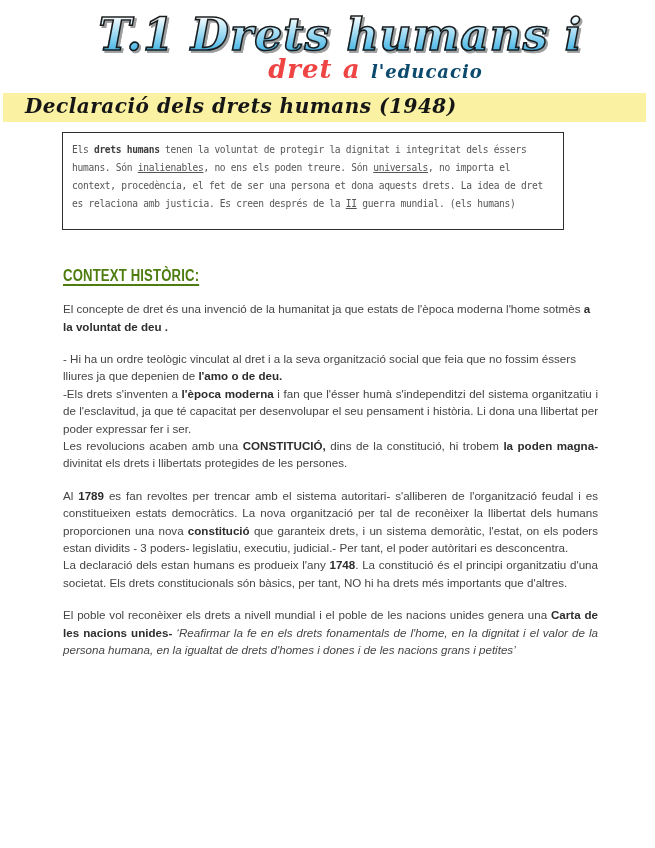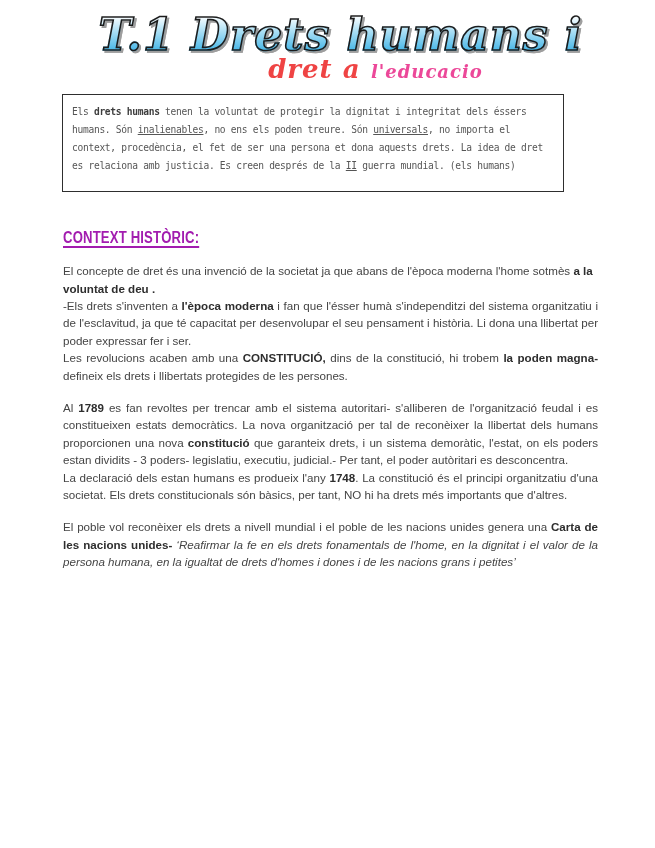--- a/index.html
+++ b/index.html
@@ -29,21 +29,21 @@
   }
   .title-line2 { position: relative; left: 48px; margin-top: -4px; }
   .title-dret {
     font-family: "DejaVu Serif", serif;
     font-style: italic; font-weight: 900;
     font-size: 26px; color: #ef4444; letter-spacing: 1px;
   }
   .title-edu {
     font-family: "DejaVu Serif", serif;
     font-style: italic; font-weight: 600;
-    font-size: 18px; color: #ec4899; letter-spacing: 1px; margin-left: 6px;
+    font-size: 18px; color: #0c4a6e; letter-spacing: 1px; margin-left: 6px;
   }
 
   
   .highlight-heading {
     margin: 9px 9px 0 3px;
     background: #faf2a2;
     padding: 1px 0 4px 22px;
   }
   .highlight-heading span {
     font-family: "DejaVu Serif", serif;
@@ -61,21 +61,21 @@
     font-family: "DejaVu Sans Mono", monospace;
     font-size: 9.6px; line-height: 18px;
     letter-spacing: -0.3px;
     color: #555555;
   }
 
   
   .content { margin: 0 57px 0 63px; }
   h2 {
     margin-top: 37px;
-    font-size: 16px; font-weight: 800; color: #a21caf;
+    font-size: 16px; font-weight: 800; color: #4d7c0f;
     letter-spacing: 0.2px; white-space: nowrap;
   }
   h2 > span {
     display: inline-block;
     transform: scaleX(0.82); transform-origin: 0 50%;
     text-decoration: underline; text-underline-offset: 3px;
     text-decoration-thickness: 1.6px;
   }
   .content p {
     font-size: 11.6px; line-height: 17.4px; color: #444444;
@@ -93,32 +93,36 @@
 <div class="page">
 
   <header class="title-block">
     <div class="title-line1">T.1 Drets humans i</div>
     <div class="title-line2">
       <span class="title-dret">dret a</span>
       <span class="title-edu">l'educacio</span>
     </div>
   </header>
 
+  <div class="highlight-heading">
+    <span>Declaració dels drets humans (1948)</span>
+  </div>
 
   <div class="intro-box">
     <p><span>Els </span><span class="b">drets humans</span><span> tenen la voluntat de protegir la dignitat i integritat dels éssers humans. Són </span><span class="u">inalienables</span><span>, no ens els poden treure. Són </span><span class="u">universals</span><span>, no importa el context, procedència, el fet de ser una persona et dona aquests drets. La idea de dret es relaciona amb justicia. Es creen després de la </span><span class="u">II</span><span> guerra mundial. (els humans)</span></p>
   </div>
 
   <div class="content">
 
     <section>
       <h2><span>CONTEXT HISTÒRIC:</span></h2>
-      <p class="gap-top"><span>El concepte de dret és una invenció de la societat ja que abans de l'època moderna l'home sotmès  </span><span class="b">a la voluntat de deu .</span></p>
+      <p class="gap-top"><span>El concepte de dret és una invenció de la humanitat ja que estats de l'època moderna l'home sotmès  </span><span class="b">a la voluntat de deu .</span></p>
+      <p class="gap-top"><span>- Hi ha un ordre teològic vinculat al dret i a la seva organització social que feia que no fossim éssers lliures ja que depenien de </span><span class="b">l'amo o de deu.</span></p>
       <p class="just"><span>-Els drets s'inventen a </span><span class="b">l'època moderna</span><span> i fan que l'ésser humà s'independitzi del sistema organitzatiu i de l'esclavitud, ja que té capacitat per desenvolupar el seu pensament i història. Li dona una llibertat per poder expressar fer i ser.</span></p>
-      <p class="just"><span>Les revolucions acaben amb una </span><span class="b">CONSTITUCIÓ,</span><span> dins de la constitució, hi trobem </span><span class="b">la poden magna-</span><span> defineix els drets i llibertats protegides de les persones.</span></p>
+      <p class="just"><span>Les revolucions acaben amb una </span><span class="b">CONSTITUCIÓ,</span><span> dins de la constitució, hi trobem </span><span class="b">la poden magna-</span><span> divinitat els drets i llibertats protegides de les persones.</span></p>
     </section>
 
     <section>
       <p class="gap-top just"><span>Al </span><span class="b">1789</span><span> es fan revoltes per trencar amb el sistema autoritari- s'alliberen de  l'organització feudal i es constitueixen estats democràtics. La nova organització per tal de reconèixer la llibertat dels humans proporcionen una nova </span><span class="b">constitució</span><span> que garanteix drets, i un sistema demoràtic, l'estat, on els poders estan dividits - 3 poders- legislatiu, executiu, judicial.- Per tant, el poder autòritari es desconcentra.</span></p>
       <p class="just"><span>La declaració dels estan humans es produeix l'any </span><span class="b">1748</span><span>. La constitució és el principi organitzatiu d'una societat. Els drets constitucionals són bàsics, per tant, NO hi ha drets més importants que d'altres.</span></p>
       <p class="gap-top just"><span>El poble vol reconèixer els drets a nivell mundial i el poble de les nacions unides genera una </span><span class="b">Carta de les nacions unides-</span><span> </span><span class="i">‘Reafirmar la fe en els drets fonamentals de l'home, en la dignitat i el valor de la persona humana, en la igualtat de drets d'homes i dones i de les nacions grans i petites’</span></p>
     </section>
 
   </div>
 </div>

